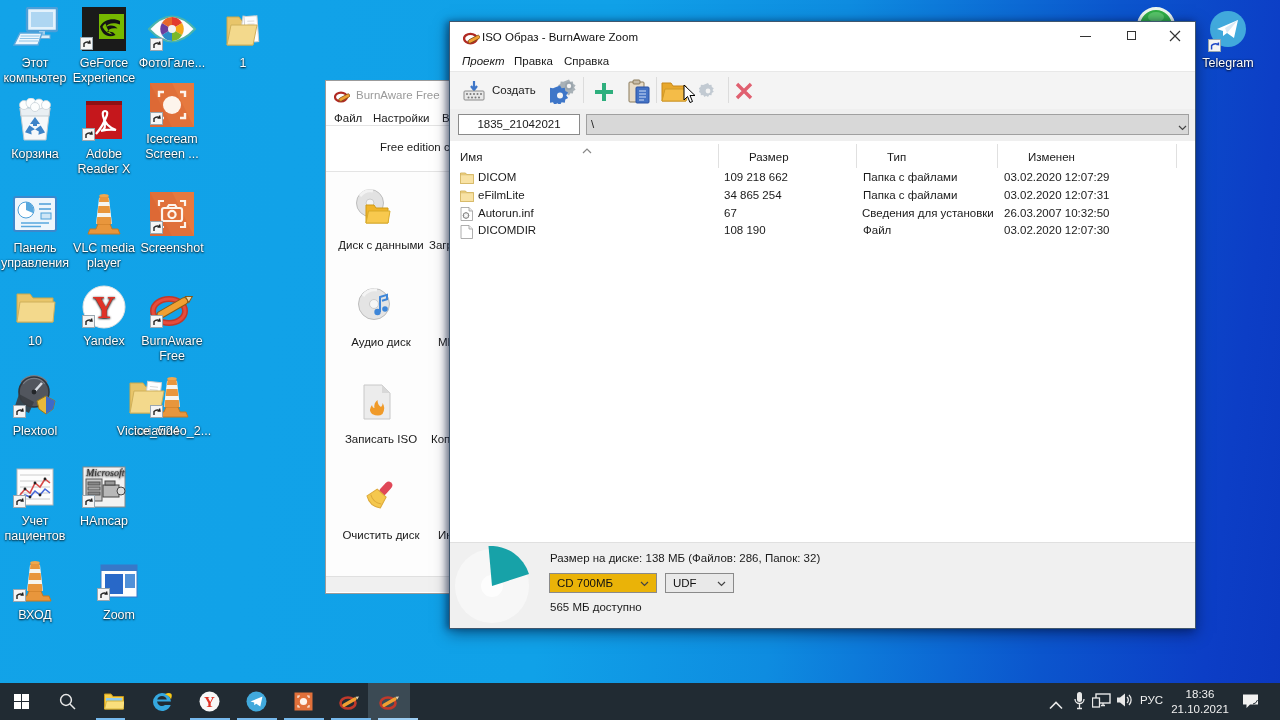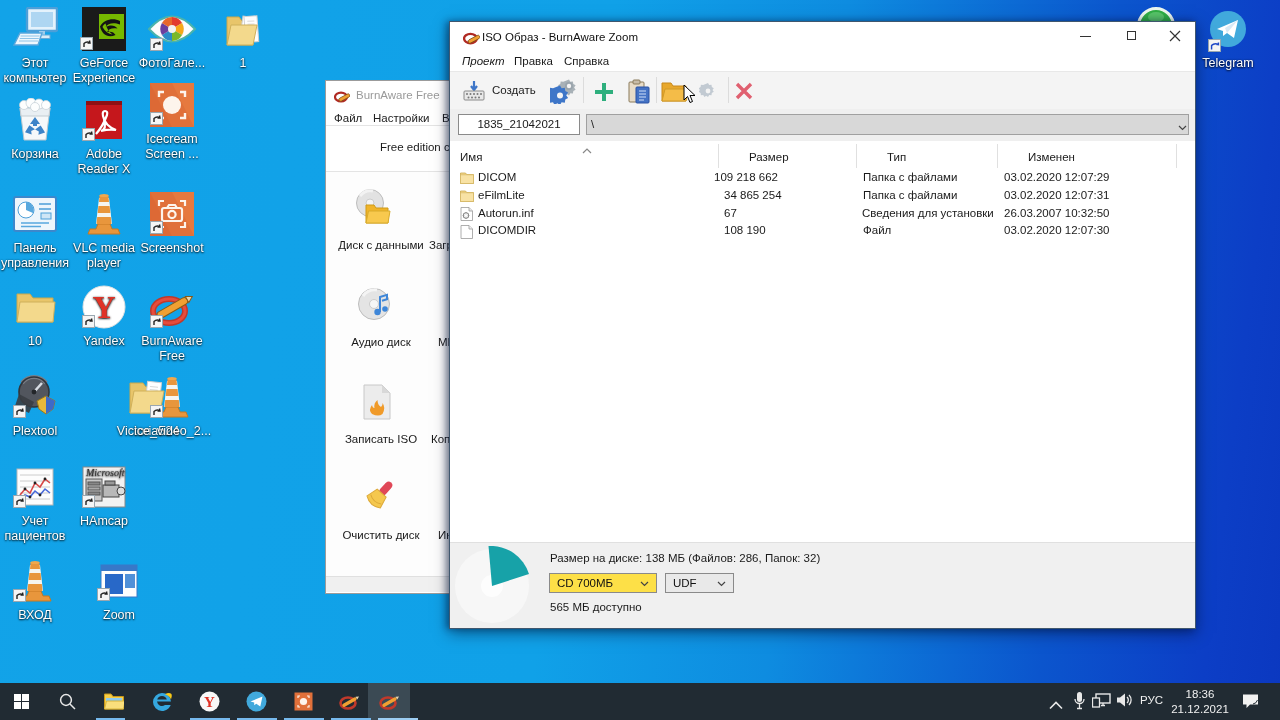--- a/index.html
+++ b/index.html
@@ -590,21 +590,21 @@
     <div class="hdr-sep" style="left:726px; top:122px; height:24px;"></div>
   </div>
 
   <div id="listrows">
 
     <div style="position:absolute; left:10px; top:150px;"><svg width="14" height="12" viewBox="0 0 14 12">
           <path d="M0.5 1 L5.5 1 L6.8 2.6 L13.5 2.6 L13.5 11.5 L0.5 11.5 Z" fill="#f5d88c" stroke="#c9a84c" stroke-width="0.8"></path>
           <path d="M0.5 2.8 L13.5 2.8 L13.5 11.5 L0.5 11.5 Z" fill="#f8e2a4" stroke="#cfb05a" stroke-width="0.6"></path>
         </svg></div>
     <div style="position:absolute; left:28px; top:149px;">DICOM</div>
-    <div style="position:absolute; left:264px; top:149px;">109 218 662</div>
+    <div style="position:absolute; left:274px; top:149px;">109 218 662</div>
     <div style="position:absolute; left:413px; top:149px;">Папка с файлами</div>
     <div style="position:absolute; left:554px; top:149px;">03.02.2020 12:07:29</div>
 
     <div style="position:absolute; left:10px; top:168px;"><svg width="14" height="12" viewBox="0 0 14 12">
           <path d="M0.5 1 L5.5 1 L6.8 2.6 L13.5 2.6 L13.5 11.5 L0.5 11.5 Z" fill="#f5d88c" stroke="#c9a84c" stroke-width="0.8"></path>
           <path d="M0.5 2.8 L13.5 2.8 L13.5 11.5 L0.5 11.5 Z" fill="#f8e2a4" stroke="#cfb05a" stroke-width="0.6"></path>
         </svg></div>
     <div style="position:absolute; left:28px; top:167px;">eFilmLite</div>
     <div style="position:absolute; left:274px; top:167px;">34 865 254</div>
     <div style="position:absolute; left:413px; top:167px;">Папка с файлами</div>
@@ -634,21 +634,21 @@
   </div>
 
   <div style="position:absolute; left:0; top:520px; width:745px; height:86px; background:#f0f0f0; border-top:1px solid #e0e0e0;"></div>
   <div id="bpanel">
     <div style="position:absolute; left:1px; top:524px;"><svg width="82" height="80" viewBox="0 0 82 80">
       <circle cx="41" cy="40" r="37" fill="#f7f7f7"></circle>
       <circle cx="41" cy="40" r="11" fill="#fdfdfd"></circle>
       <path d="M41 40 L37.5 0 A40 40 0 0 1 78 28 Z" fill="#17a2a8"></path>
     </svg></div>
     <div style="position:absolute; left:100px; top:530px; color:#1a1a1a;">Размер на диске: 138 МБ (Файлов: 286, Папок: 32)</div>
-    <div style="position:absolute; left:99px; top:551px; width:108px; height:20px; background:#fde047; border:1px solid #8a8a8a; line-height:18px; padding-left:7px; color:#111;">CD 700МБ
+    <div style="position:absolute; left:99px; top:551px; width:108px; height:20px; background:#eab308; border:1px solid #8a8a8a; line-height:18px; padding-left:7px; color:#111;">CD 700МБ
       <svg style="position:absolute; right:7px; top:7px;" width="9" height="6" viewBox="0 0 9 6">
           <path d="M1 1 L4.5 4.5 L8 1" stroke="#444" stroke-width="1.2" fill="none"></path>
         </svg></div>
     <div style="position:absolute; left:215px; top:551px; width:69px; height:20px; background:#e9e9e9; border:1px solid #8a8a8a; line-height:18px; padding-left:7px; color:#111;">UDF
       <svg style="position:absolute; right:7px; top:7px;" width="9" height="6" viewBox="0 0 9 6">
           <path d="M1 1 L4.5 4.5 L8 1" stroke="#444" stroke-width="1.2" fill="none"></path>
         </svg></div>
     <div style="position:absolute; left:100px; top:579px; color:#1a1a1a;">565 МБ доступно</div>
   </div>
 </div>
@@ -733,19 +733,19 @@
         <rect x="4" y="1" width="14" height="9" fill="none" stroke="#e8e8e8" stroke-width="1.4"></rect>
         <path d="M9 12.5 h4 M11 10 v2.5" stroke="#e8e8e8" stroke-width="1.3"></path>
         <rect x="0.5" y="5" width="7" height="9" fill="#212b33" stroke="#e8e8e8" stroke-width="1.3"></rect>
       </svg></div>
   <div style="position:absolute; left:1116px; top:9px;"><svg width="17" height="16" viewBox="0 0 17 16">
         <path d="M1 5.5 h3 L9 1.5 V14.5 L4 10.5 H1 Z" fill="#e8e8e8"></path>
         <path d="M11 5 a4 4 0 0 1 0 6 M13 3 a7 7 0 0 1 0 10" stroke="#e8e8e8" stroke-width="1.3" fill="none"></path>
       </svg></div>
   <div style="position:absolute; left:1140px; top:11px; color:#f0f0f0; font-size:11.5px;">РУС</div>
   <div style="position:absolute; left:1175px; top:5px; width:50px; text-align:center; color:#f0f0f0; font-size:11.5px;">18:36</div>
-  <div style="position:absolute; left:1168px; top:20px; width:64px; text-align:center; color:#f0f0f0; font-size:11.5px;">21.12.2021</div>
+  <div style="position:absolute; left:1168px; top:20px; width:64px; text-align:center; color:#f0f0f0; font-size:11.5px;">21.10.2021</div>
   <div style="position:absolute; left:1242px; top:10px;"><svg width="17" height="16" viewBox="0 0 17 16">
         <path d="M1 1.5 H16 V11.5 H8 L4.5 15 V11.5 H1 Z" fill="#f2f2f2"></path>
         <path d="M10 9 l5 0 M12.5 6.5 l0 5" stroke="#212b33" stroke-width="0" fill="none"></path>
         <path d="M11 11 q3.5 -0.5 4.5 -4" stroke="#212b33" stroke-width="1" fill="none"></path>
       </svg></div>
 </div>
 
 </body></html>

